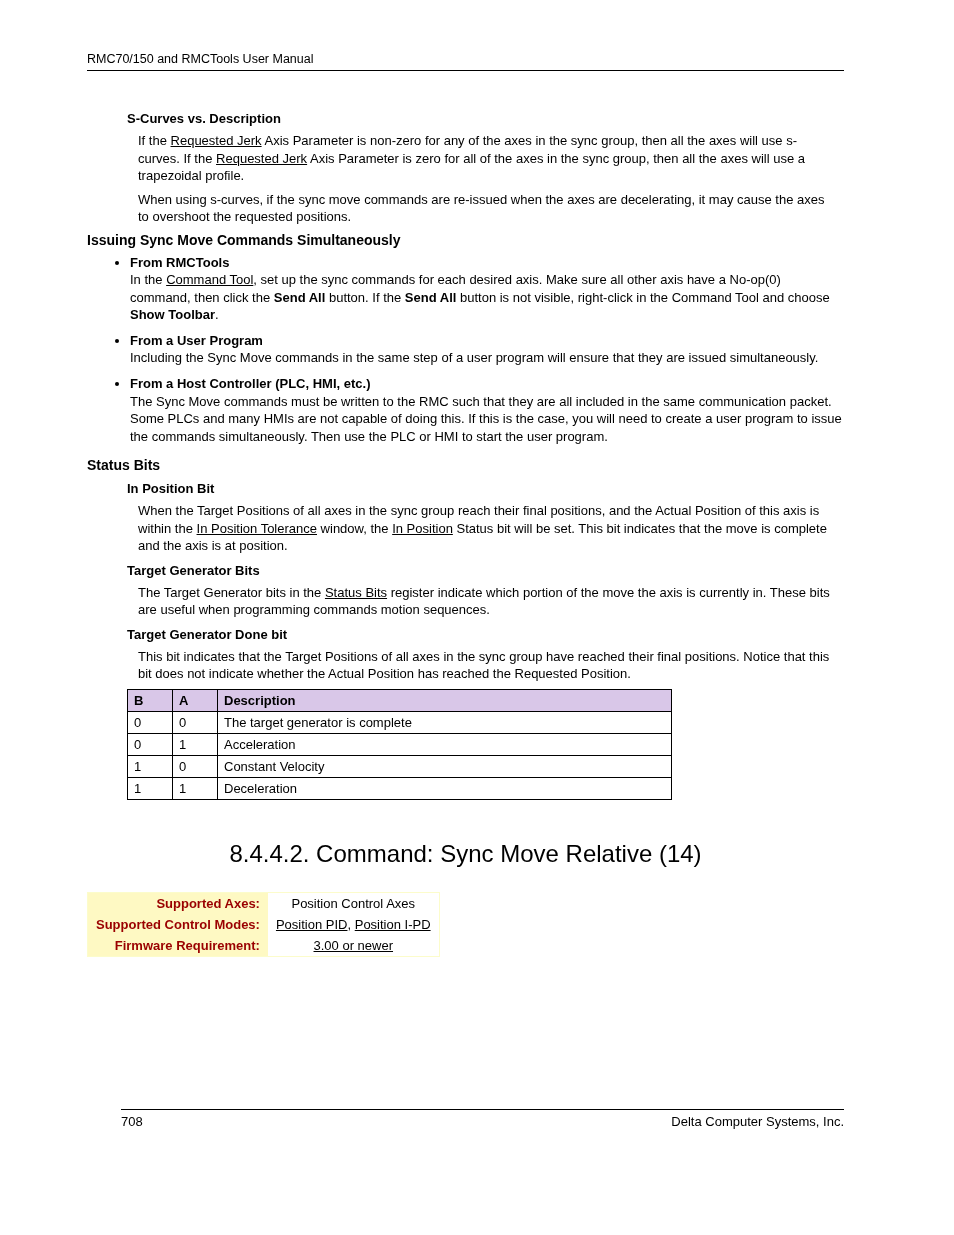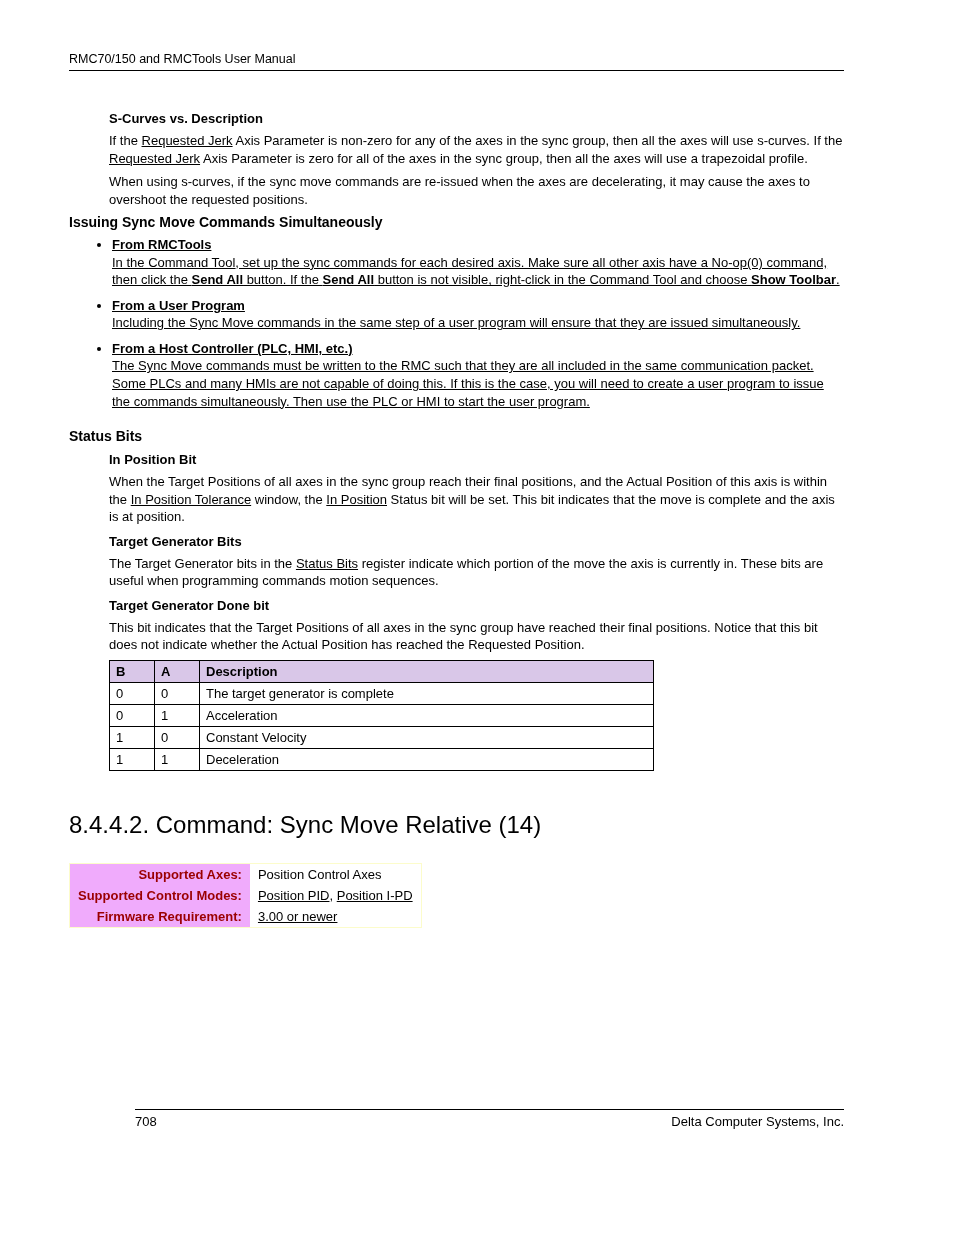--- a/index.html
+++ b/index.html
@@ -8,21 +8,21 @@
     color: #000;
     margin: 0;
     padding: 0;
     background: #fff;
   }
   .page {
     width: 954px;
     height: 1177px;
     position: relative;
     box-sizing: border-box;
-    padding: 52px 110px 0 69px;
+    padding: 52px 110px 0 87px;
   }
   .header-line {
     font-size: 12.5px;
     margin-bottom: 4px;
   }
   .hr {
     border: none;
     border-top: 1px solid #000;
     margin: 2px 0 40px 0;
   }
@@ -30,29 +30,28 @@
     font-weight: bold;
     font-size: 14px;
     margin: 2px 0 4px 0;
   }
   .h4 {
     font-weight: bold;
     font-size: 13px;
     margin: 8px 0 4px 0;
   }
   p {
-    margin: 6px 0;
+    margin: 6px 11px;
     line-height: 1.35;
   }
   .indent1 { margin-left: 40px; }
   ul.bullets {
     list-style: disc;
-    margin: 6px 0 18px 25px;
+    margin: 6px 0 12px 25px;
     padding-left: 18px;
-    text-decoration: underline;
   }
   ul.bullets > li {
     margin-bottom: 8px;
     line-height: 1.35;
   }
   .li-title { font-weight: bold; }
   .u { text-decoration: underline; }
   .b { font-weight: bold; }
   table.state-table {
     border-collapse: collapse;
@@ -68,48 +67,50 @@
   }
   table.state-table th {
     background: #d9c7e8;
     font-weight: bold;
   }
   .col-ba { width: 32px; }
   .big-heading {
     font-size: 24px;
     font-weight: normal;
     margin: 40px 0 24px 0;
+    text-align: center;
   }
   table.info-box {
     border-collapse: collapse;
     margin-left: 0;
-    background: #f0abfc;
+    background: #fef9c3;
     border: 1.5px solid #fcfccb;
     margin-top: 8px;
   }
   table.info-box td {
     padding: 3px 8px;
     font-size: 13px;
     vertical-align: top;
+    text-align: center;
   }
   table.info-box td.label {
     color: #9a0000;
     font-weight: bold;
     text-align: right;
     white-space: nowrap;
   }
   table.info-box td.value {
     background: #fff;
     color: #000;
   }
   .link { text-decoration: underline; }
   .footer {
     position: absolute;
     bottom: 48px;
-    left: 135px;
+    left: 121px;
     right: 110px;
   }
   .footer-hr {
     border: none;
     border-top: 1px solid #000;
     margin-bottom: 4px;
   }
   .footer-row {
     display: flex;
     justify-content: space-between;

